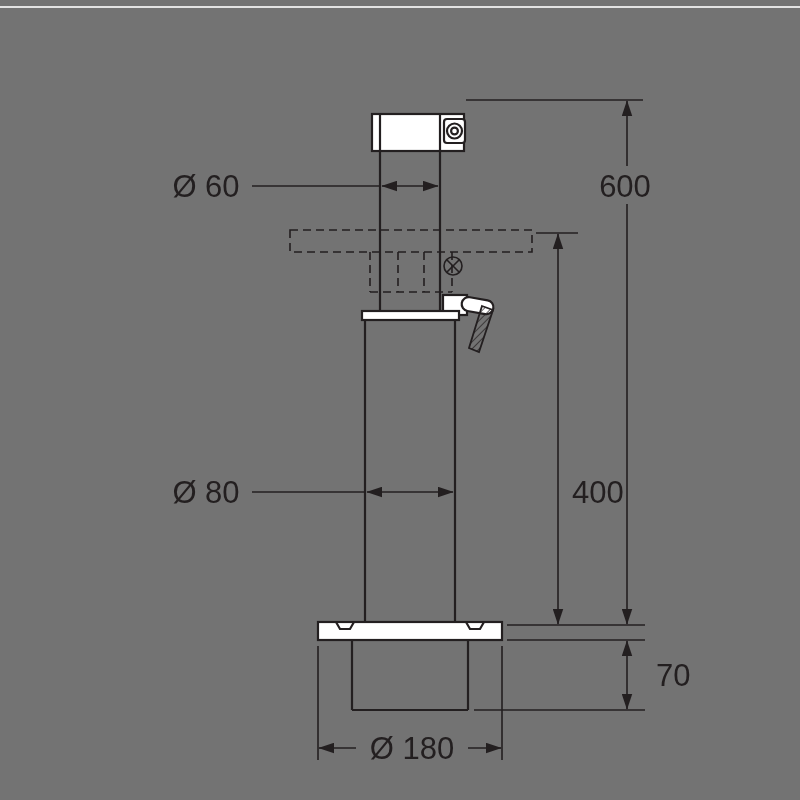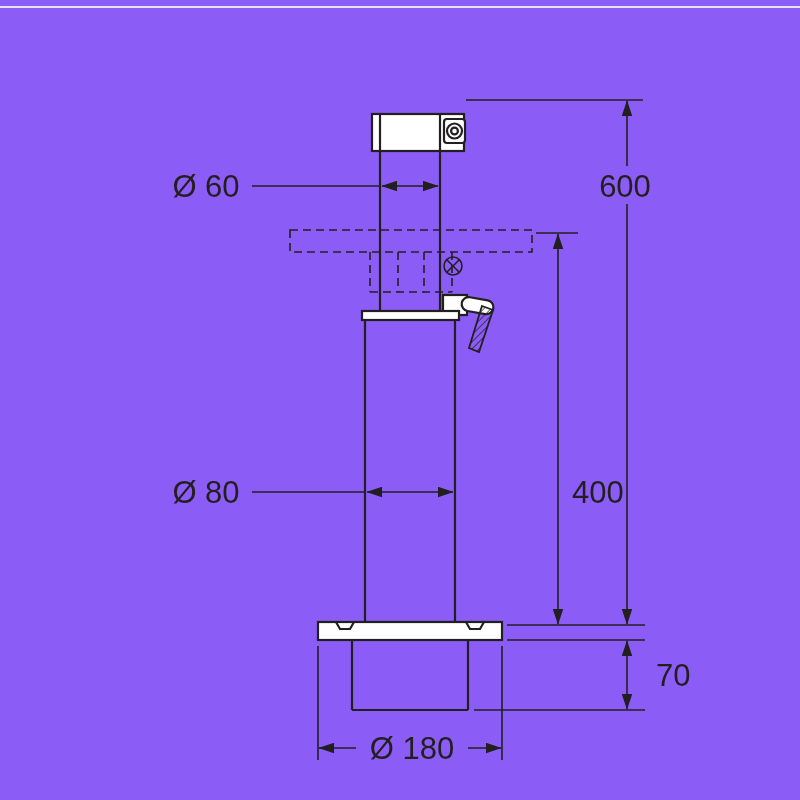--- a/index.html
+++ b/index.html
@@ -5,21 +5,21 @@
   html, body {
     margin: 0;
     padding: 0;
     background: #ffffff;
     font-family: "Liberation Sans", sans-serif;
   }
   .stage {
     position: relative;
     width: 800px;
     height: 800px;
-    background: #8b5cf6;
+    background: #737373;
     overflow: hidden;
     text-decoration: underline;
   }
   svg {
     position: absolute;
     top: 0;
     left: 0;
   }
   .obj {
     stroke: #231f20;

